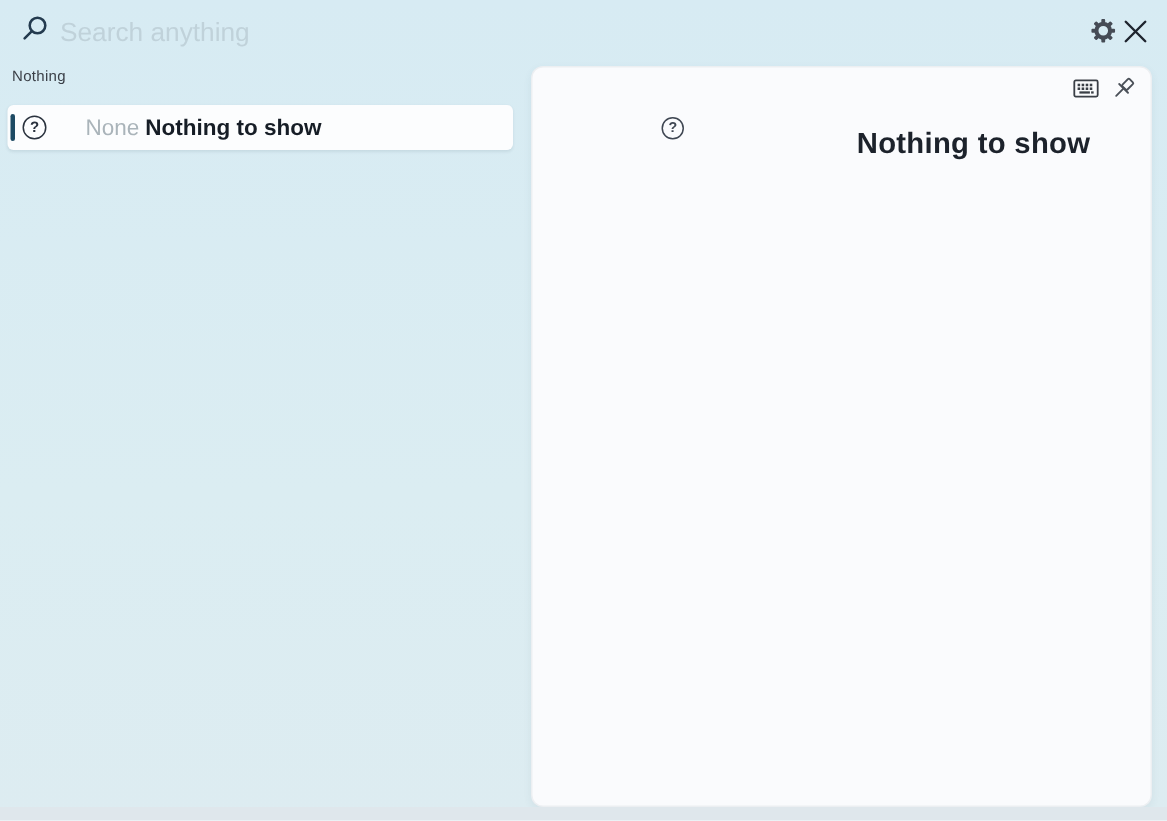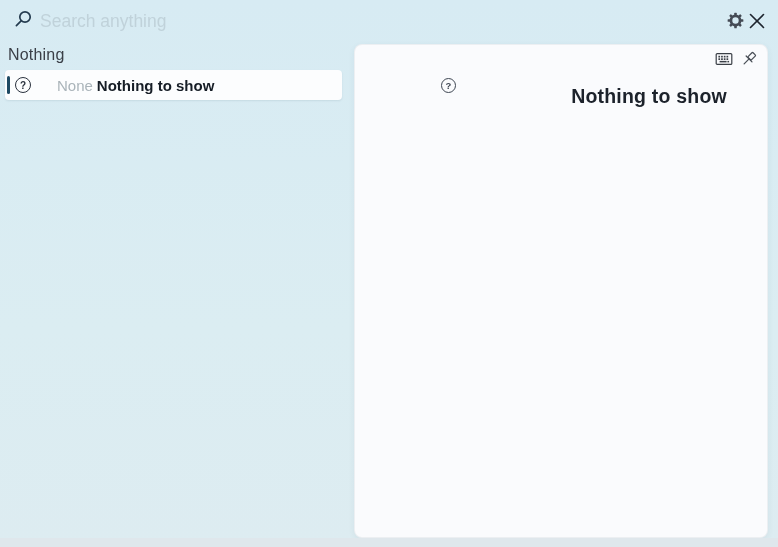--- a/index.html
+++ b/index.html
@@ -28,21 +28,21 @@
     position:absolute; width:22px; height:22px;
     display:flex; align-items:center; justify-content:center;
     background:transparent; border:none; cursor:pointer; padding:0;
   }
   .settings-btn { left:724px; top:11px; }
   .close-btn { left:746px; top:11px; }
 
   
   .section-label {
     position:absolute; left:8px; top:46px;
-    font-size:16px; color:#3a3f47; letter-spacing:0.2px;
+    font-size:10px; color:#3a3f47; letter-spacing:0.2px;
   }
   .result-item {
     position:absolute; left:5px; top:70px; width:337px; height:30px;
     background:#fcfdfe; border-radius:4px;
     box-shadow:0 1px 2px rgba(40,70,90,0.10);
     display:flex; align-items:center; cursor:pointer;
   }
   .accent-bar {
     position:absolute; left:2px; top:6px; width:3px; height:18px;
     border-radius:2px;

